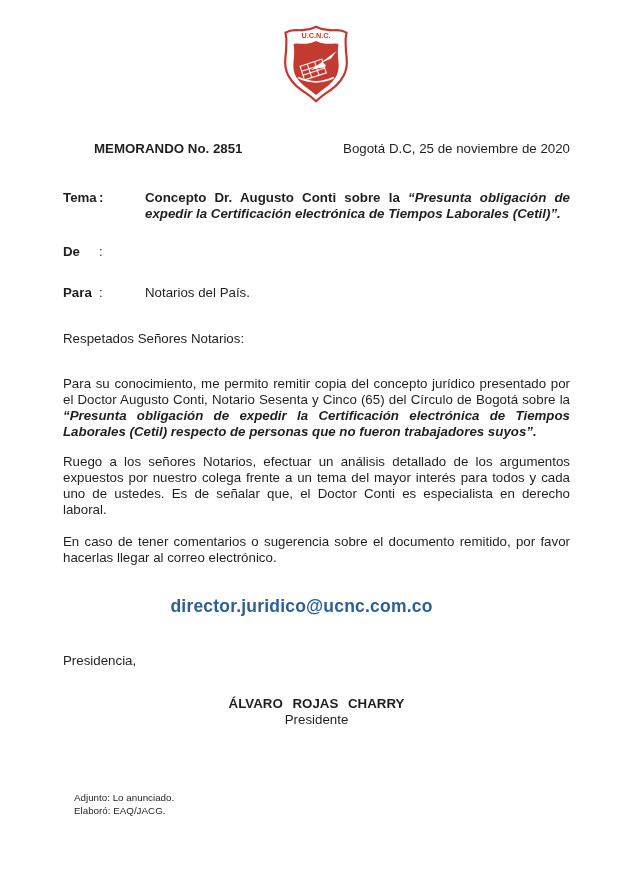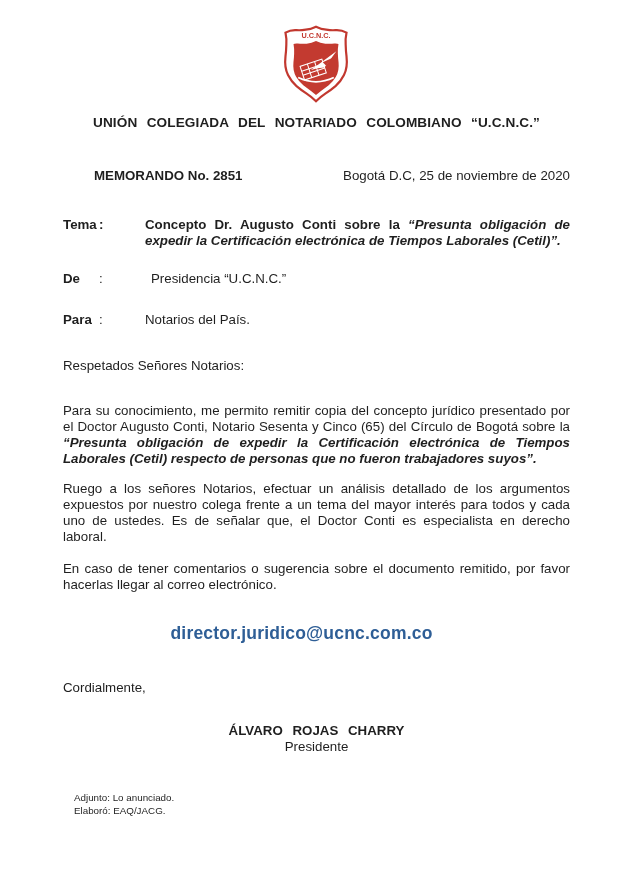--- a/index.html
+++ b/index.html
@@ -139,58 +139,56 @@
 
       <path d="M44 53 L74 31 L60 50 L52 51 Z" fill="#ffffff"></path>
       <path d="M58 44 L69 39 L62 48 Z" fill="#c33a30"></path>
 
       <path d="M29 62 Q50 72 71 62" stroke="#ffffff" stroke-width="2" fill="none"></path>
     </svg>
   </div>
 
   <div class="content">
 
-    <div class="org-title">UNIÓN COLEGIADA DEL NOTARIADO COLOMBIANO “U.C.N.C.”</div>
 
     <div class="memo-row">
       <span class="memo-label">MEMORANDO No. 2851</span>
       <span class="memo-date">Bogotá D.C, 25 de noviembre de 2020</span>
     </div>
 
     <div class="meta-row meta-tema">
       <span class="lbl">Tema</span>
       <span class="colon">:</span>
       <span class="val"><span>Concepto Dr. Augusto Conti sobre la </span><span class="bi">“Presunta obligación de expedir la Certificación electrónica de Tiempos Laborales (Cetil)”.</span></span>
     </div>
 
     <div class="meta-row meta-de">
       <span class="lbl">De</span>
       <span class="colon">:</span>
-      <span class="val">Presidencia “U.C.N.C.”</span>
     </div>
 
     <div class="meta-row meta-para">
       <span class="lbl">Para</span>
       <span class="colon">:</span>
       <span class="val">Notarios del País.</span>
     </div>
 
     <div class="salutation">Respetados Señores Notarios:</div>
 
     <div class="para p1"><span>Para su conocimiento, me permito remitir copia del concepto jurídico presentado por el Doctor Augusto Conti, Notario Sesenta y Cinco (65) del Círculo de Bogotá sobre la </span><span class="bi">“Presunta obligación de expedir la Certificación electrónica de Tiempos Laborales (Cetil) respecto de personas que no fueron trabajadores suyos”.</span></div>
 
     <div class="para p2">Ruego a los señores Notarios, efectuar un análisis detallado de los argumentos expuestos por nuestro colega frente a un tema del mayor interés para todos y cada uno de ustedes. Es de señalar que, el Doctor Conti es especialista en derecho laboral.</div>
 
     <div class="para p3">En caso de tener comentarios o sugerencia sobre el documento remitido, por favor hacerlas llegar al correo electrónico.</div>
 
     <div class="email-line">
       <a class="email-link">director.juridico@ucnc.com.co</a>
     </div>
 
-    <div class="closing">Cordialmente,</div>
+    <div class="closing">Presidencia,</div>
 
     <div class="sig-name">ÁLVARO ROJAS CHARRY</div>
     <div class="sig-title">Presidente</div>
 
   </div>
 
   <div class="footnotes">
     <div>Adjunto: Lo anunciado.</div>
     <div>Elaboró: EAQ/JACG.</div>
   </div>

